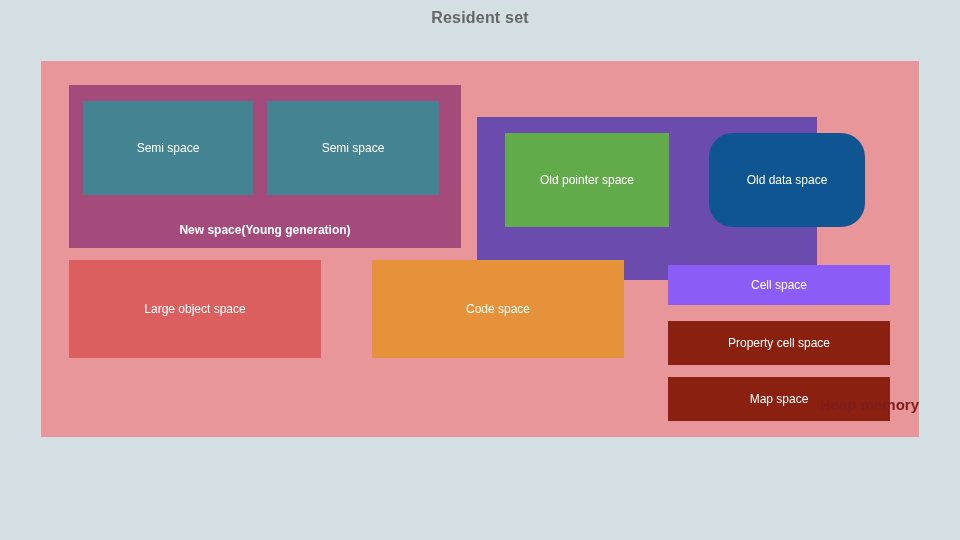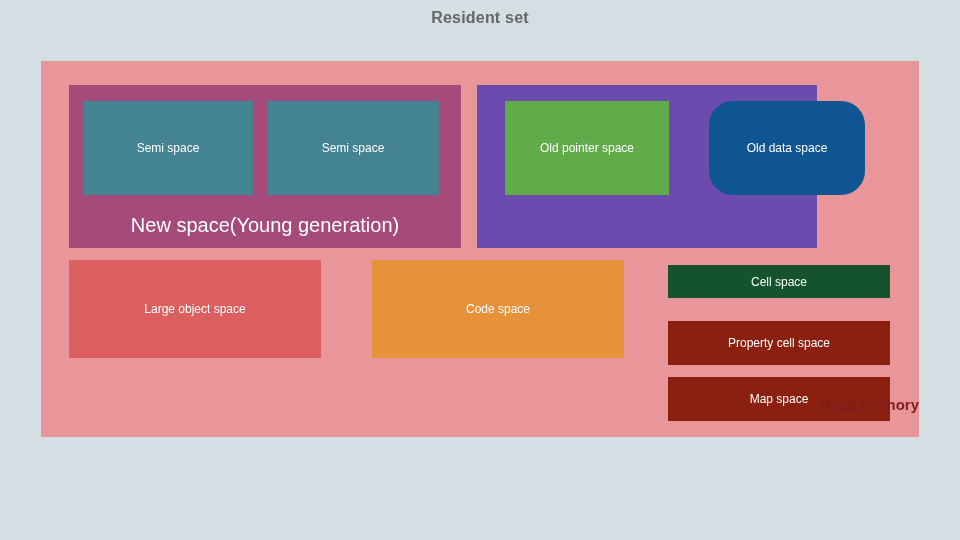--- a/index.html
+++ b/index.html
@@ -64,29 +64,30 @@
   }
   .gen-new {
     left: 28px;
     width: 392px;
     background: #a54b7c;
   }
   .gen-old {
     left: 436px;
     width: 340px;
     background: #6b4bad;
+    margin-top: 32px;
   }
   .gen-label {
     position: absolute;
     left: 0;
     bottom: 11px;
     width: 100%;
     text-align: center;
-    font-size: 20px;
-    font-weight: normal;
+    font-size: 12px;
+    font-weight: bold;
     color: #ffffff;
   }
 
   
   .box {
     position: absolute;
     display: flex;
     align-items: center;
     justify-content: center;
     color: #ffffff;
@@ -100,21 +101,21 @@
   .semi-b { left: 198px; top: 16px; width: 172px; height: 94px; background: #448492; }
 
   .old-pointer { left: 28px;  top: 16px; width: 164px; height: 94px; background: #62ab4a; }
   .old-data    { left: 232px; top: 16px; width: 156px; height: 94px; background: #0f5592; border-radius: 24px; }
 
   
   .large-object { left: 28px;  top: 199px; width: 252px; height: 98px; background: #db5f5e; text-align: right; }
   .code-space   { left: 331px; top: 199px; width: 252px; height: 98px; background: #e5923a; }
 
   
-  .cell-space     { left: 627px; top: 204px; width: 222px; height: 33px; background: #14532d; }
+  .cell-space     { left: 627px; top: 204px; width: 222px; height: 40px; background: #8b5cf6; }
   .prop-cell      { left: 627px; top: 260px; width: 222px; height: 44px; background: #8a2010; }
   .map-space      { left: 627px; top: 316px; width: 222px; height: 44px; background: #8a2010; }
 
   
   .stack {
     position: absolute;
     left: 41px;
     top: 457px;
     width: 878px;
     height: 62px;

